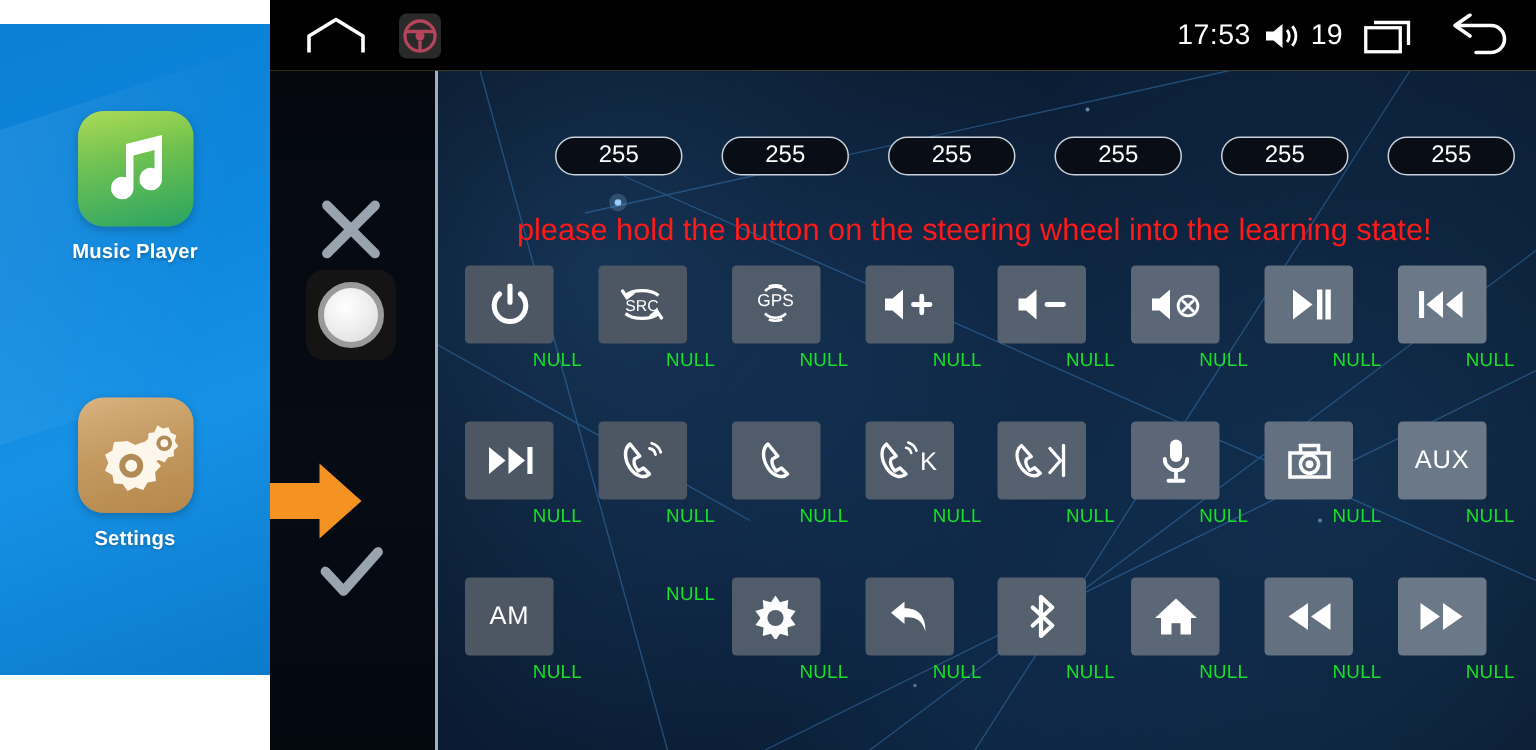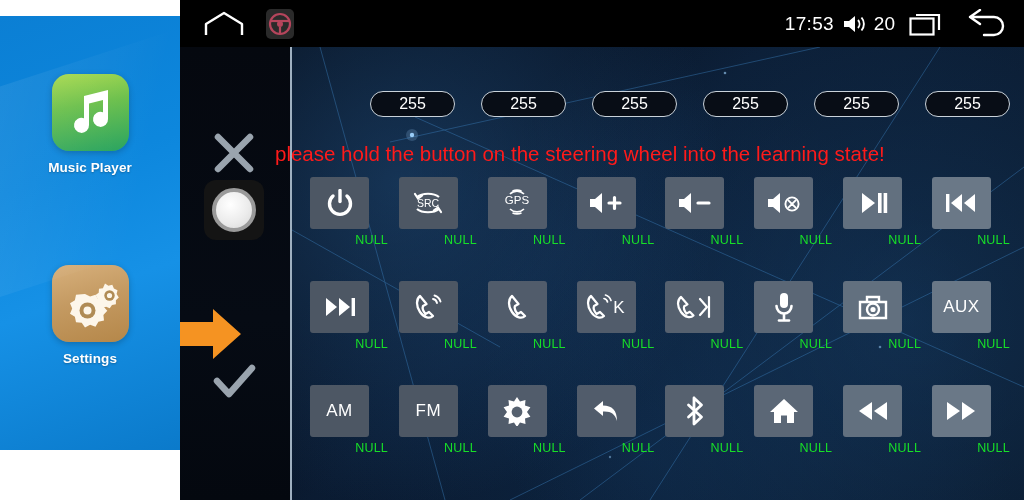--- a/index.html
+++ b/index.html
@@ -182,20 +182,21 @@
     font-size: 16px;
     display: flex; align-items: center; justify-content: center;
     box-sizing: border-box;
   }
 
   
   #warning {
     position: absolute;
     left: 95px; top: 95px;
     width: 749px;
+    text-align: center;
     color: #ff1a1a;
     font-size: 20.5px;
     white-space: nowrap;
     z-index: 12;
   }
 
   
   #grid {
     position: absolute;
     left: 130px; top: 130px;
@@ -288,21 +289,21 @@
       </div>
       <div id="sb-right">
         <span id="sb-time">17:53</span>
         <span>
           <svg width="26" height="22" viewBox="0 0 26 22">
             <path d="M3 8 L8 8 L14 3 L14 19 L8 14 L3 14 Z" fill="#ffffff"></path>
             <path d="M17 7 A6 6 0 0 1 17 15" fill="none" stroke="#ffffff" stroke-width="1.9"></path>
             <path d="M20.5 4.5 A10 10 0 0 1 20.5 17.5" fill="none" stroke="#ffffff" stroke-width="1.9"></path>
           </svg>
         </span>
-        <span id="sb-volnum">20</span>
+        <span id="sb-volnum">19</span>
         <span id="sb-recents">
           <svg width="34" height="28" viewBox="0 0 34 28">
             <rect x="1.5" y="8.5" width="23" height="16" fill="none" stroke="#ffffff" stroke-width="2.2"></rect>
             <path d="M7 5 L30 5 L30 20" fill="none" stroke="#ffffff" stroke-width="2.2"></path>
           </svg>
         </span>
         <span id="sb-back">
           <svg width="44" height="30" viewBox="0 0 44 30">
             <path d="M6 8 L16 1 M6 8 L16 15 M6 8 L30 8 A8 8 0 0 1 30 26 L20 26" fill="none" stroke="#ffffff" stroke-width="2.4" stroke-linecap="round" stroke-linejoin="round"></path>
           </svg>
@@ -530,23 +531,20 @@
         </div>
 
         <div class="grid-row">
           <div class="cell">
             <div class="fnbtn l1">
               <span class="fnbtn-text">AM</span>
             </div>
             <div class="cell-label">NULL</div>
           </div>
           <div class="cell">
-            <div class="fnbtn l1">
-              <span class="fnbtn-text">FM</span>
-            </div>
             <div class="cell-label">NULL</div>
           </div>
           <div class="cell">
             <div class="fnbtn l2">
               <svg width="30" height="30" viewBox="0 0 30 30">
                 <path d="M15 1 L18 5.5 L23.5 4 L23 9.6 L28.4 11.3 L25 16 L28.4 20.7 L23 22.4 L23.5 28 L18 26.5 L15 31 L12 26.5 L6.5 28 L7 22.4 L1.6 20.7 L5 16 L1.6 11.3 L7 9.6 L6.5 4 L12 5.5 Z" fill="#ffffff"></path>
                 <circle cx="15" cy="16" r="5.4" fill="#56616f"></circle>
               </svg>
             </div>
             <div class="cell-label">NULL</div>

